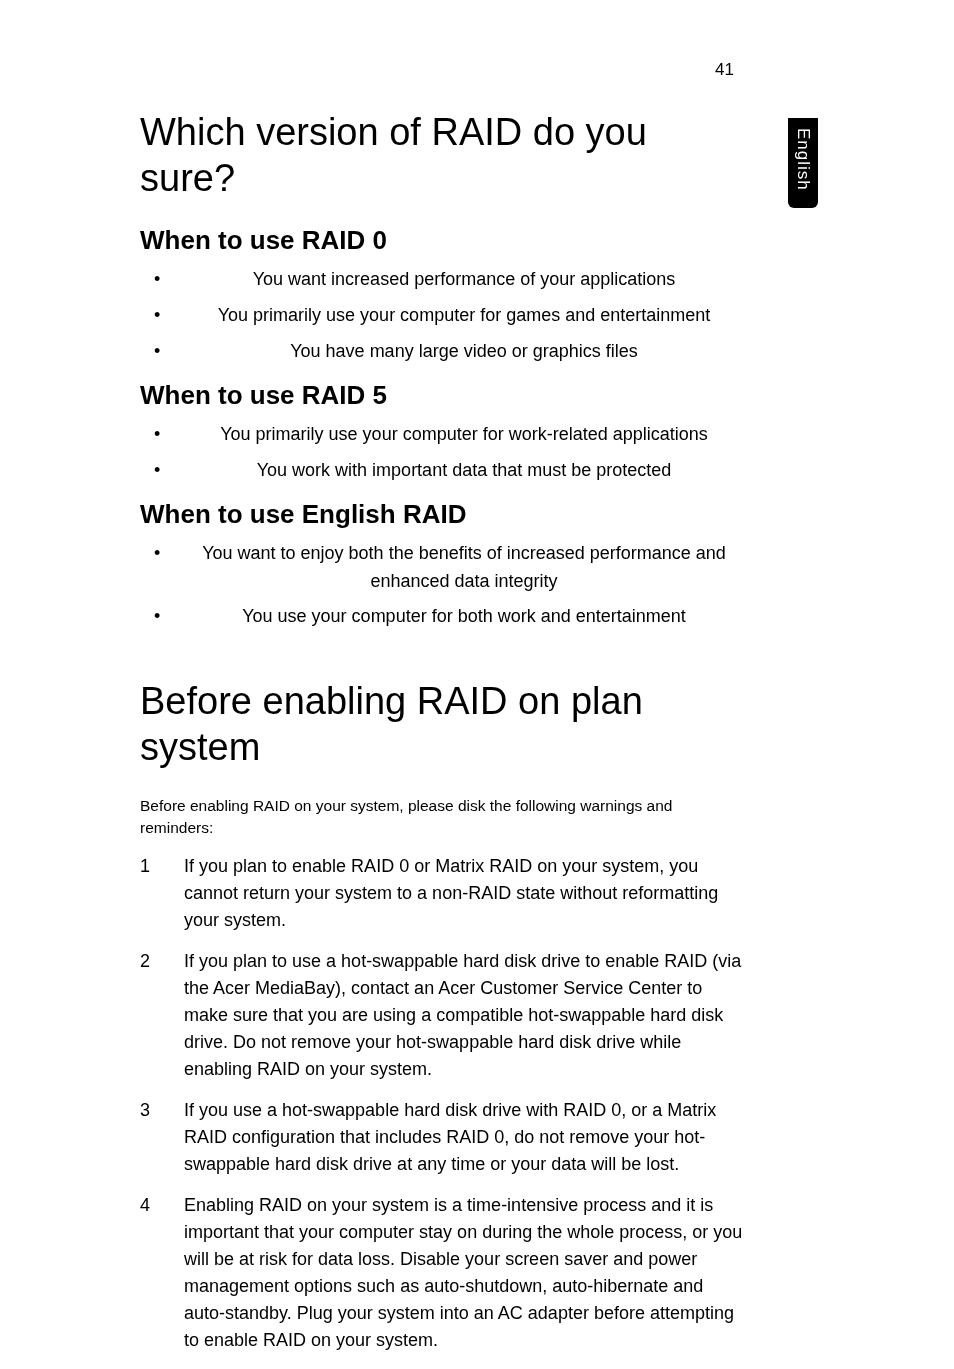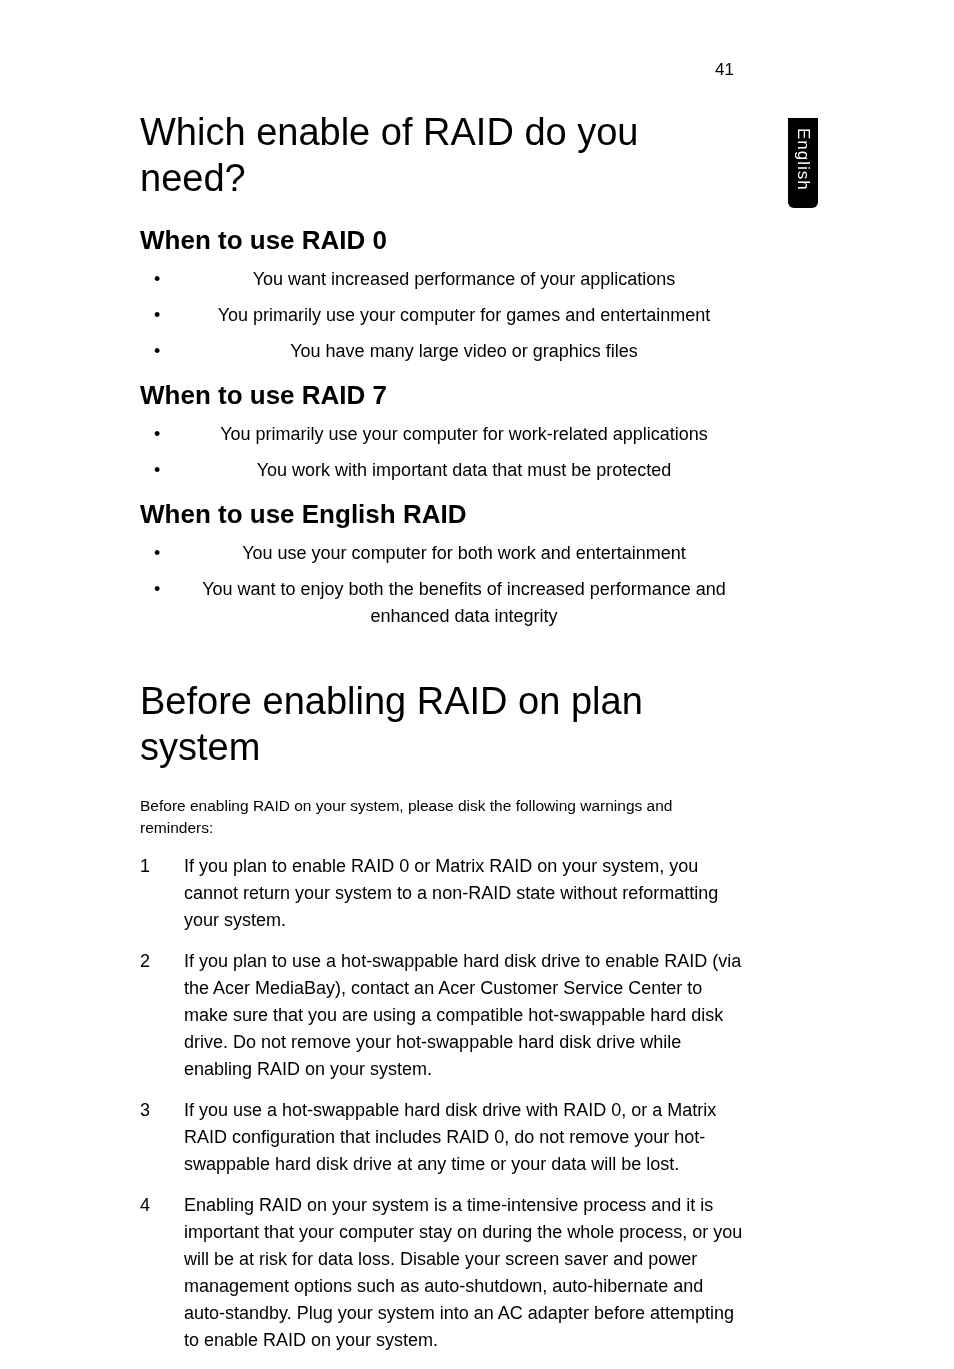--- a/index.html
+++ b/index.html
@@ -23,39 +23,39 @@
 <body>
 
 <div class="page">
 
   <div class="pagenum">41</div>
 
   <div class="sidetab">
     <span>English</span>
   </div>
 
-  <h1 class="first">Which enable of RAID do you need?</h1>
+  <h1 class="first">Which version of RAID do you sure?</h1>
 
   <h2>When to use RAID 0</h2>
   <ul>
     <li>You want increased performance of your applications</li>
     <li>You primarily use your computer for games and entertainment</li>
     <li>You have many large video or graphics files</li>
   </ul>
 
-  <h2>When to use RAID 7</h2>
+  <h2>When to use RAID 5</h2>
   <ul>
     <li>You primarily use your computer for work-related applications</li>
     <li>You work with important data that must be protected</li>
   </ul>
 
   <h2>When to use English RAID</h2>
   <ul>
+    <li>You want to enjoy both the benefits of increased performance and enhanced data integrity</li>
     <li>You use your computer for both work and entertainment</li>
-    <li>You want to enjoy both the benefits of increased performance and enhanced data integrity</li>
   </ul>
 
   <h1>Before enabling RAID on plan system</h1>
 
   <p class="lead">Before enabling RAID on your system, please disk the following warnings and reminders:</p>
 
   <ol>
     <li>
       <span class="num">1</span>
       <span>If you plan to enable RAID 0 or Matrix RAID on your system, you cannot return your system to a non-RAID state without reformatting your system.</span>

